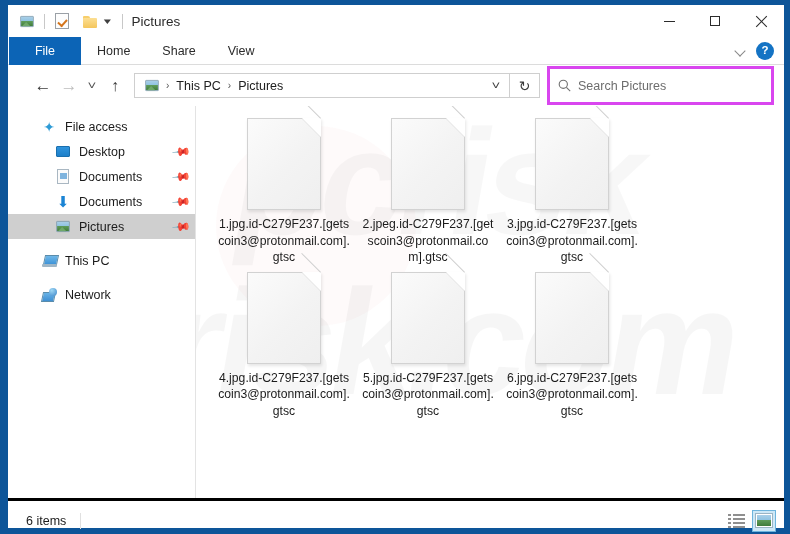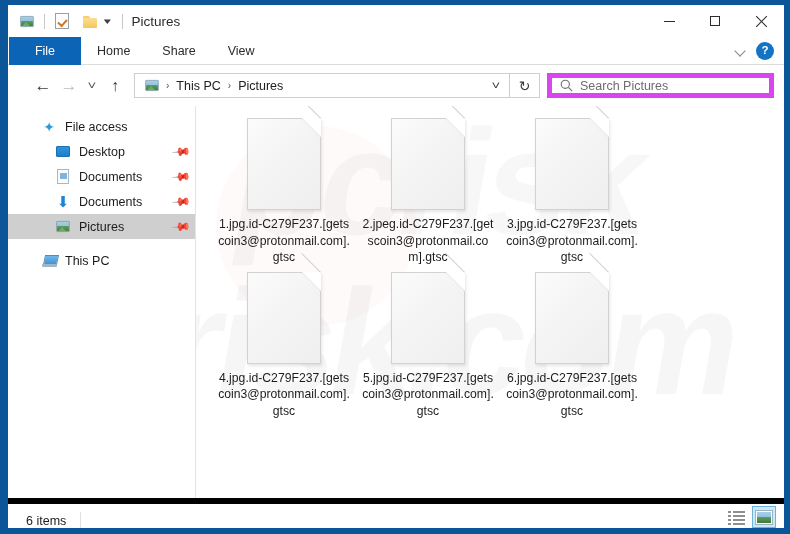--- a/index.html
+++ b/index.html
@@ -302,22 +302,22 @@
     display: flex; align-items: center; justify-content: center;
     border: 1px solid #cfcfcf;
     border-left: none;
     font-size: 14px;
     color: #3a3a3a;
     flex: 0 0 30px;
   }
 
   #search-box {
     width: 227px;
-    height: 25px;
-    border: 5px solid #d946ef;
+    height: 39px;
+    border: 3px solid #d946ef;
     margin-left: 7px;
     display: flex;
     align-items: center;
     flex: 0 0 227px;
     background: #ffffff;
   }
   .search-ico {
     width: 28px;
     display: flex; align-items: center; justify-content: center;
     color: #707070;
@@ -543,23 +543,23 @@
     text-align: center;
     width: 132px;
     word-break: break-all;
     white-space: pre-line;
   }
 
   
   #status-bar {
     height: 30px;
     flex: 0 0 30px;
-    border-top: 6px solid #000000;
-    display: flex;
-    align-items: flex-end;
+    border-top: 3px solid #000000;
+    display: flex;
+    align-items: center;
     padding: 12px 8px 0 18px;
     background: #ffffff;
     position: relative;
   }
   #status-text {
     font-size: 12.5px;
     color: #1c1c1c;
   }
   #status-sep {
     width: 1px; height: 16px;
@@ -738,20 +738,26 @@
 
         <div class="side-item lvl0">
           <span class="side-ico">
               <span class="ico-pc"></span>
             </span>
           <span class="side-label">This PC</span>
         </div>
 
         <div class="side-gap"></div>
 
+        <div class="side-item lvl0">
+          <span class="side-ico">
+              <span class="ico-net"></span>
+            </span>
+          <span class="side-label">Network</span>
+        </div>
       </div>
 
       <div id="content">
         <div id="watermark-dot"></div>
         <div id="watermark2">pcrisk</div>
         <div id="watermark">risk.com</div>
 
         <div id="file-grid">
 
           <div class="file-item">

